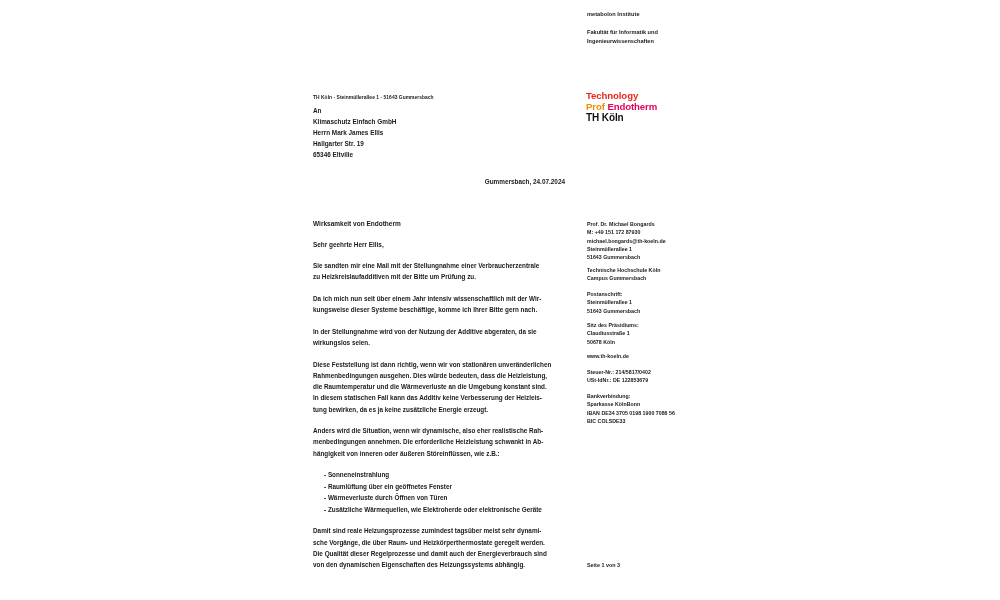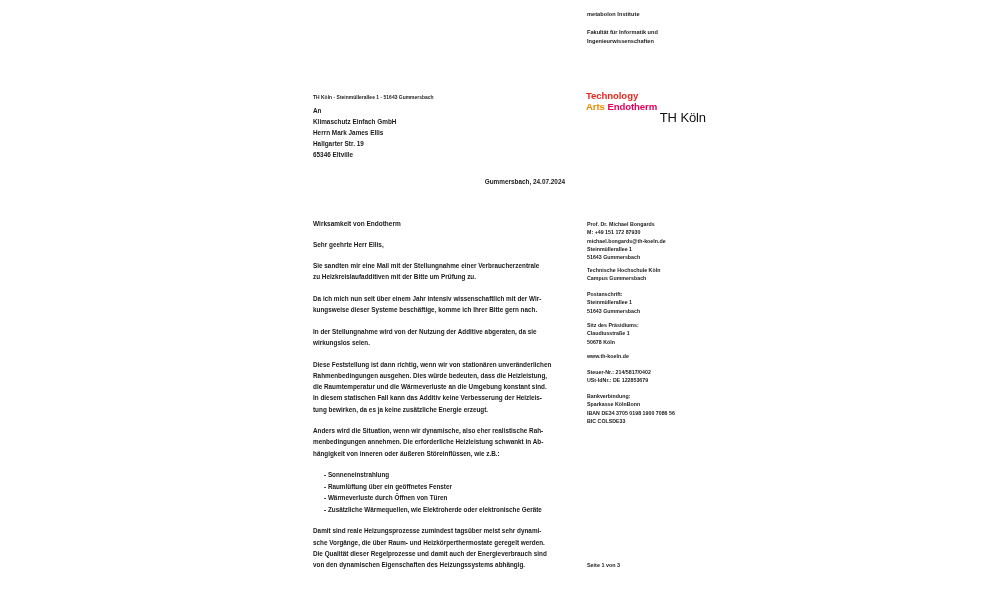--- a/index.html
+++ b/index.html
@@ -66,26 +66,25 @@
   }
   .logo-line2 {
     font-size: 9.6px;
     font-weight: bold;
     line-height: 10.6px;
     letter-spacing: -0.1px;
   }
   .logo-arts { color: #f08a00; }
   .logo-sciences { color: #e5005b; }
   .logo-line3 {
-    font-size: 13px;
-    font-weight: normal;
+    font-size: 10px;
+    font-weight: bold;
     line-height: 11px;
     color: #111111;
     letter-spacing: -0.1px;
-    text-align: right;
   }
 
   
   .sender-line {
     position: absolute;
     left: 313px;
     top: 95px;
     font-size: 4.9px;
     font-weight: bold;
     color: #1a1a1a;
@@ -204,21 +203,21 @@
     <div class="inst-line">metabolon Institute</div>
   </div>
 
   <div class="faculty">
     <div>Fakultät für Informatik und</div>
     <div>Ingenieurwissenschaften</div>
   </div>
 
   <div class="logo">
     <div class="logo-line1">Technology</div>
-    <div class="logo-line2"><span class="logo-arts">Arts</span> <span class="logo-sciences">Endotherm</span></div>
+    <div class="logo-line2"><span class="logo-arts">Prof</span> <span class="logo-sciences">Endotherm</span></div>
     <div class="logo-line3">TH Köln</div>
   </div>
 
   <div class="sender-line">TH Köln · Steinmüllerallee 1 · 51643 Gummersbach</div>
 
   <div class="recipient">
     <div>An</div>
     <div>Klimaschutz Einfach GmbH</div>
     <div>Herrn Mark James Ellis</div>
     <div>Hallgarter Str. 19</div>

